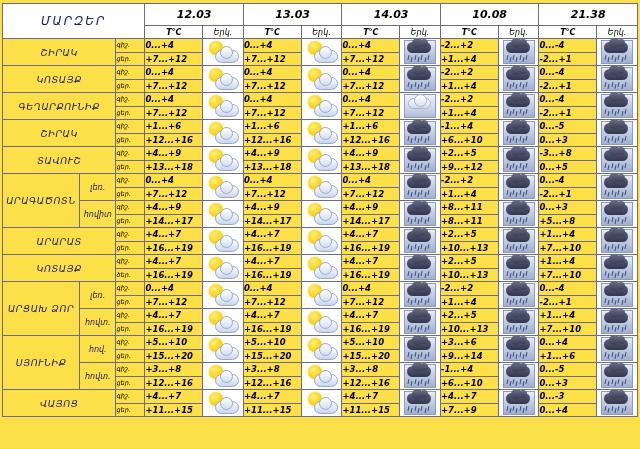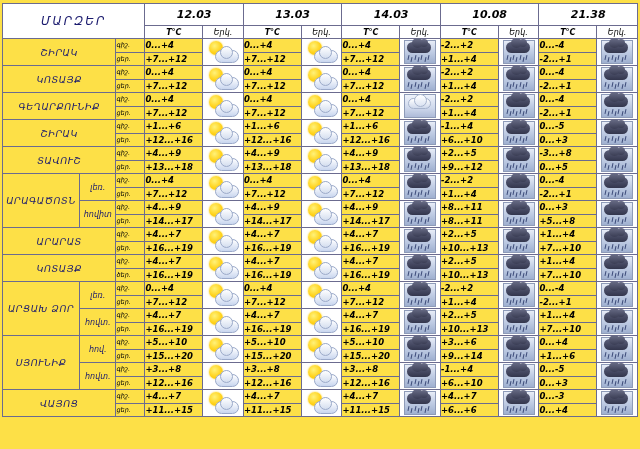--- a/index.html
+++ b/index.html
@@ -1176,21 +1176,21 @@
           <td class="temp">
             <div>+11...+15</div>
           </td>
           <td class="temp">
             <div>+11...+15</div>
           </td>
           <td class="temp">
             <div>+11...+15</div>
           </td>
           <td class="temp">
-            <div>+6...+6</div>
+            <div>+7...+9</div>
           </td>
           <td class="temp">
             <div>0...+4</div>
           </td>
         </tr>
       </tbody>
   </table>
 </div>
 
 </body></html>

